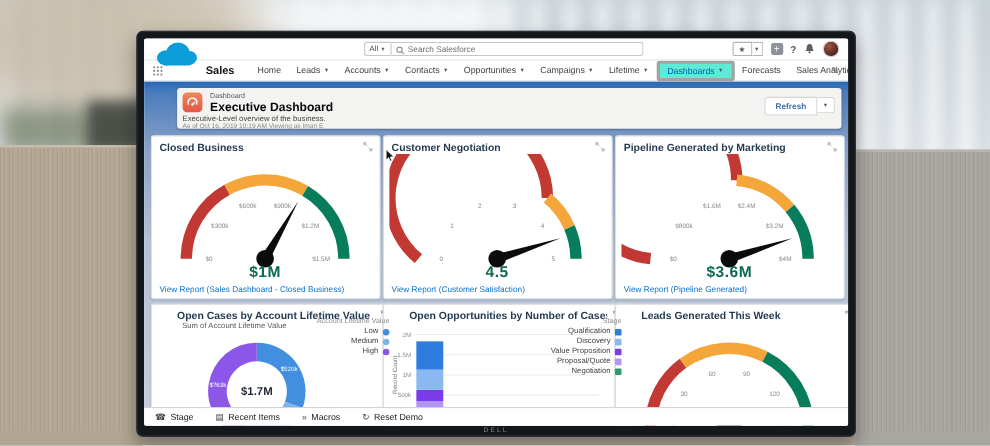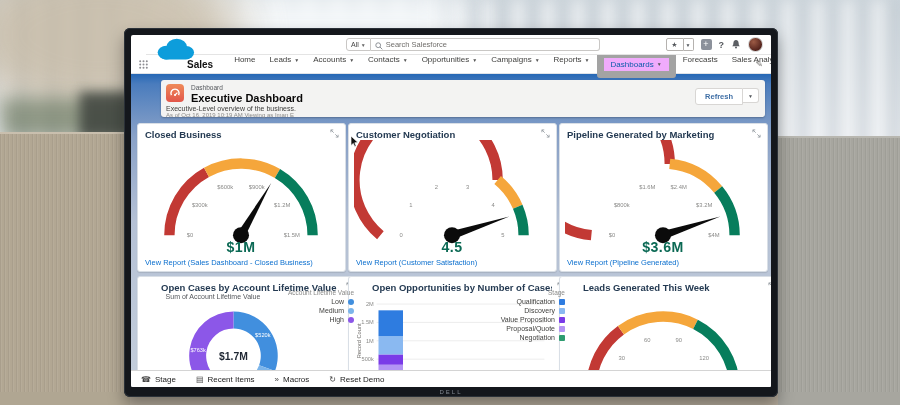--- a/index.html
+++ b/index.html
@@ -22,21 +22,21 @@
   .bg-bottom{position:absolute;left:0;top:392px;width:900px;height:13px;
     background:linear-gradient(90deg,#b0a692 0 130px,#b5ab9b 130px 778px,#a7a69f 778px);}
 
   
   .monitor{position:absolute;left:124px;top:28px;width:654px;height:369px;background:#14171c;border-radius:6px;
     box-shadow:0 8px 16px rgba(0,0,0,.35), inset 0 0 0 1px #2b3138;}
   .bezel-brand{position:absolute;left:0;right:0;bottom:2px;text-align:center;font-size:6px;letter-spacing:2px;color:#80878f;}
   .screen{position:absolute;left:7px;top:7px;width:640px;height:352px;background:#fff;overflow:hidden;border-radius:2px;}
 
   
-  .topbar{position:relative;height:19px;background:#fff;border-bottom:1px solid #e4e4e4;z-index:6;margin-left:15px;}
+  .topbar{position:relative;height:19px;background:#fff;border-bottom:1px solid #e4e4e4;z-index:6;}
   .cloud-logo{position:absolute;left:6px;top:2px;width:46px;height:26px;z-index:8;}
   .search-wrap{position:absolute;left:200px;top:3px;height:13px;display:flex;align-items:stretch;}
   .scope{display:flex;align-items:center;gap:2px;padding:0 4px;border:1px solid #c9c7c5;border-radius:3px 0 0 3px;
     font-size:7px;color:#444;background:#fff;}
   .scope .caret{font-size:5px;color:#666;}
   .search-field{position:relative;width:228px;border:1px solid #c9c7c5;border-left:none;border-radius:0 3px 3px 0;}
   .search-field svg{position:absolute;left:4px;top:2.5px;}
   .search-input{position:absolute;inset:0;border:none;outline:none;padding:0 0 0 15px;font-size:7.5px;
     font-family:"Liberation Sans",sans-serif;color:#3e3e3c;background:transparent;}
   .search-input::placeholder{color:#706e6b;}
@@ -50,21 +50,21 @@
   .help-q{font-size:9px;font-weight:bold;color:#54575c;}
   .avatar{width:13px;height:13px;border-radius:50%;background:radial-gradient(circle at 35% 30%,#9c5a45,#55241d 70%);border:1px solid #cfcfcf;}
 
   
   .nav{position:relative;height:18px;background:#fff;border-bottom:1px solid #dfe3e8;display:flex;align-items:center;
     padding-left:56px;z-index:5;}
   .waffle{position:absolute;left:8px;top:5px;}
   .app-name{font-size:10px;font-weight:bold;color:#111;margin-right:14px;}
   .tab{font-size:8px;color:#3e3e3c;padding:0 7px;height:18px;display:flex;align-items:center;gap:3px;white-space:nowrap;}
   .tab .caret{font-size:5px;color:#555;}
-  .tab.selected{border:7px solid #a3a3a3;border-radius:3px;height:13px;color:#0b5cab;background:#f0abfc;}
+  .tab.selected{border:3px solid #a3a3a3;border-radius:3px;height:13px;color:#0b5cab;background:#5eead4;}
   .pencil{position:absolute;right:8px;font-size:9px;color:#706e6b;}
 
   
   .content{position:absolute;left:0;right:0;top:37px;bottom:0;overflow:hidden;
     background:linear-gradient(180deg,#1f64b4 0px,#4a7cbd 12px,#8aa2c8 65px,#b5c1d5 150px,#c4cedb 100%);}
   .header-card{position:absolute;left:6px;right:6px;top:8px;height:37px;background:#f3f3f2;border-radius:3px;
     box-shadow:0 1px 2px rgba(0,0,0,.25);margin-left:24px;}
   .dash-icon{position:absolute;left:5px;top:4px;width:18px;height:18px;border-radius:4px;
     background:linear-gradient(180deg,#ef8a58,#e2564a);display:flex;align-items:center;justify-content:center;}
   .type-label{position:absolute;left:30px;top:4px;font-size:6.5px;color:#54575c;}
@@ -189,21 +189,21 @@
           </div>
           <div class="tab">
             <span>Opportunities</span>
             <span class="caret">▼</span>
           </div>
           <div class="tab">
             <span>Campaigns</span>
             <span class="caret">▼</span>
           </div>
           <div class="tab">
-            <span>Reports</span>
+            <span>Lifetime</span>
             <span class="caret">▼</span>
           </div>
           <div class="tab selected">
             <span>Dashboards</span>
             <span class="caret">▼</span>
           </div>
           <div class="tab">
             <span>Forecasts</span>
           </div>
           <div class="tab">

